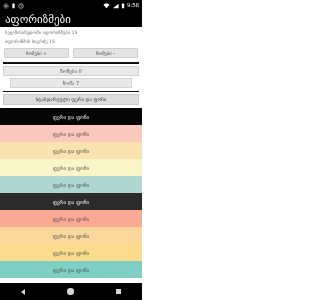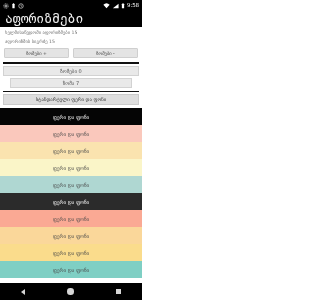--- a/index.html
+++ b/index.html
@@ -19,21 +19,21 @@
   }
   .sb-left, .sb-right { display:flex; align-items:center; gap:2px; }
   .sb-ico { display:block; }
   .sb-time { font-size:5.5px; line-height:1; color:#fff; letter-spacing:-0.1px; }
 
   
   .appbar {
     height:16px; background:#000; color:#fff;
     display:flex; align-items:center; padding:0 5px; flex:0 0 auto;
   }
-  .appbar-title { font-size:13px; line-height:1; color:#f2f2f2; white-space:nowrap;font-family:Liberation Mono, monospace; }
+  .appbar-title { font-size:11px; line-height:1; color:#f2f2f2; white-space:nowrap; }
 
   
   .body { flex:1 1 auto; background:#fff; overflow:hidden; display:flex; flex-direction:column; }
 
   .infoline {
     font-size:4.6px; line-height:1; color:#6d6d6d;
     padding:0 5px; margin-top:4px; white-space:nowrap;
   }
   .infoline.second { margin-top:4px; }
 

